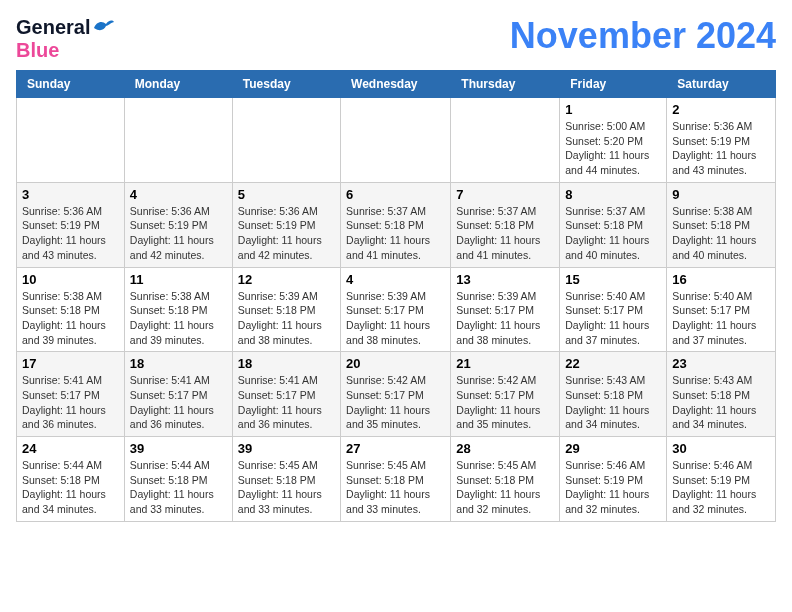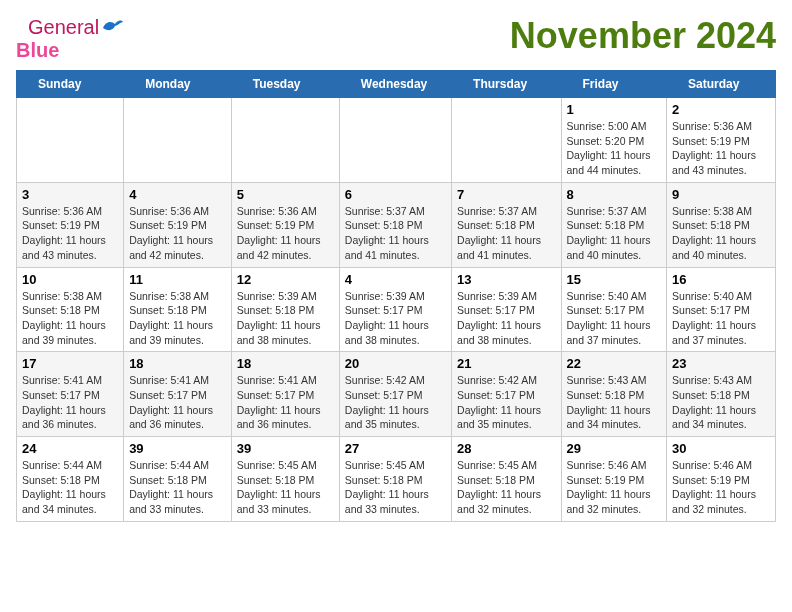--- a/index.html
+++ b/index.html
@@ -20,37 +20,37 @@
       display: flex;
       flex-direction: column;
       align-items: flex-start;
     }
     .title-area {
       text-align: right;
     }
     .month-title {
       font-size: 36px;
       font-weight: bold;
-      color: #4d7c0f;
+      color: #3b82f6;
       line-height: 1.1;
     }
     .location {
       font-size: 15px;
       color: #333;
     }
     .calendar {
       width: 100%;
       border-collapse: collapse;
       font-size: 11px;
     }
     .calendar th {
       background: #2a6cb0;
       color: #fff;
       text-align: left;
-      padding: 6px 21px;
+      padding: 6px 10px;
       font-size: 12px;
       font-weight: bold;
       border: 1px solid #2a6cb0;
     }
     .calendar td {
       border: 1px solid #ccc;
       vertical-align: top;
       padding: 4px 5px;
       width: 113px;
       min-height: 80px;
@@ -72,23 +72,22 @@
     }
     .empty-cell {
       background: #f9f9f9;
     }
     .logo-row {
       display: flex;
       align-items: center;
     }
     .logo-general {
       font-size: 20px;
-      font-weight: normal;
-      color: #be185d;
-      margin-left: 12px;
+      font-weight: bold;
+      color: #0f172a;
     }
     .logo-blue-text {
       font-size: 20px;
       font-weight: bold;
       color: #ec4899;
     }
     .bird-svg {
       margin-left: 2px;
       margin-top: -2px;
     }

